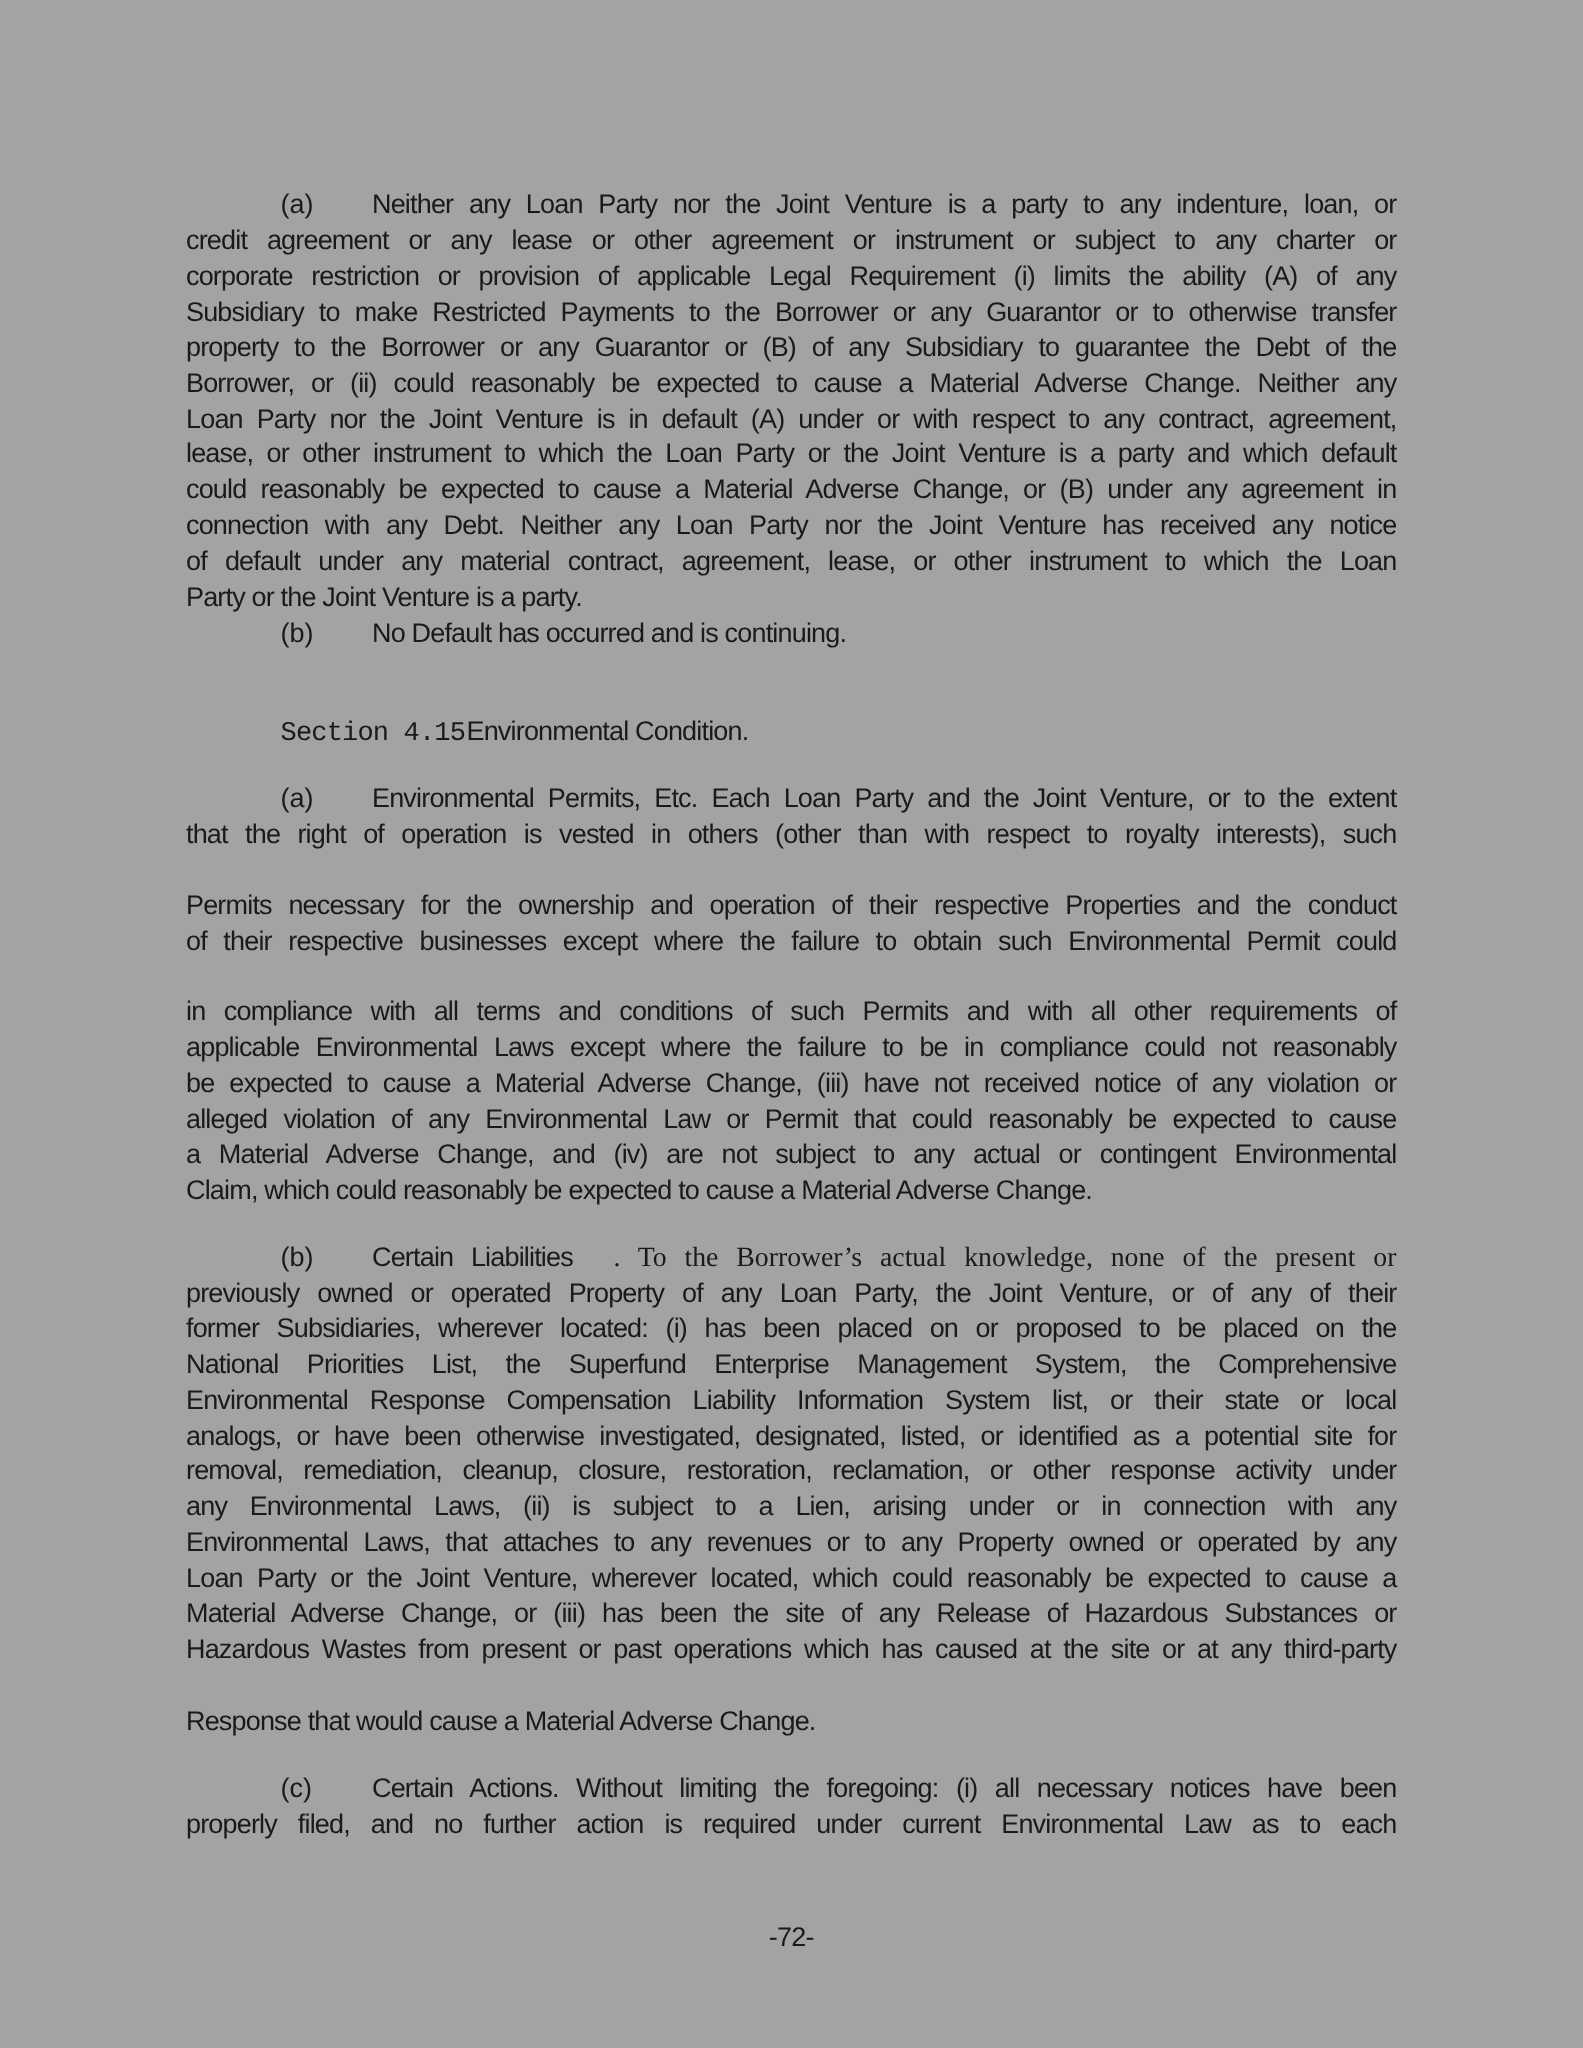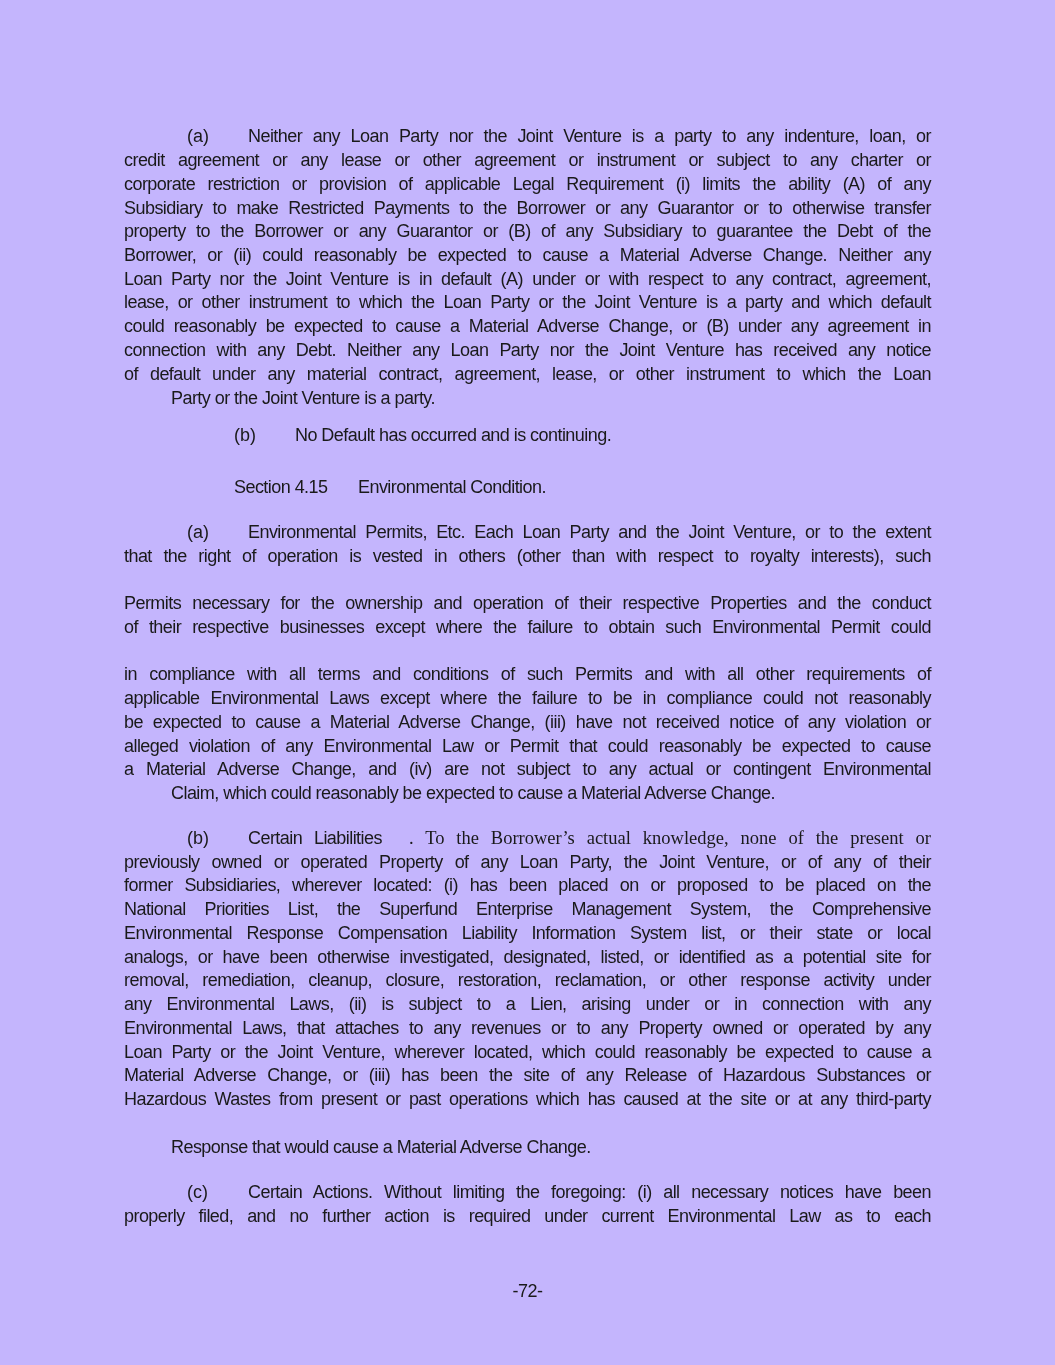--- a/index.html
+++ b/index.html
@@ -1,24 +1,24 @@
 <!DOCTYPE html>
 <html><head>
 <meta charset="utf-8">
 <style>
   html, body { margin: 0; padding: 0; background: #ffffff; }
   body { width: 1055px; height: 1365px; position: relative; overflow: hidden; }
-  .page { position: absolute; left: 0; top: 0; width: 1055px; height: 1365px; background: #c4b5fd; }
+  .page { position: absolute; left: 0; top: 0; width: 1055px; height: 1365px; background: #a3a3a3; }
   .line {
     position: absolute; left: 124px; width: 807px; height: 24px;
     font-family: "Liberation Sans", sans-serif; font-size: 18px; line-height: 24px;
     color: #1a1a1a; white-space: nowrap; letter-spacing: -0.55px;
     text-align: justify; text-align-last: justify;
   }
-  .line.last { text-align-last: left; margin-left: 47px; }
+  .line.last { text-align-last: left; }
   .line.indent { left: 187px; width: 744px; }
   .lab { display: inline-block; width: 61px; letter-spacing: 0; }
   .u { text-underline-offset: 2px; }
   .serif { font-family: "Liberation Serif", serif; font-size: 18.5px; letter-spacing: 0; margin-left: 27px; }
   .pagenum {
     position: absolute; left: 0; width: 1055px; top: 1281px; text-align: center;
     font-family: "Liberation Sans", sans-serif; font-size: 18px; color: #1a1a1a; letter-spacing: -0.5px;
   }
 </style>
 </head>
@@ -32,23 +32,23 @@
   <div class="line" style="top:196px">Subsidiary to make Restricted Payments to the Borrower or any Guarantor or to otherwise transfer</div>
   <div class="line" style="top:219px">property to the Borrower or any Guarantor or (B) of any Subsidiary to guarantee the Debt of the</div>
   <div class="line" style="top:243px">Borrower, or (ii) could reasonably be expected to cause a Material Adverse Change.  Neither any</div>
   <div class="line" style="top:267px">Loan Party nor the Joint Venture is in default (A) under or with respect to any contract, agreement,</div>
   <div class="line" style="top:290px">lease, or other instrument to which the Loan Party or the Joint Venture is a party and which default</div>
   <div class="line" style="top:314px">could reasonably be expected to cause a Material Adverse Change, or (B) under any agreement in</div>
   <div class="line" style="top:338px">connection with any Debt.  Neither any Loan Party nor the Joint Venture has received any notice</div>
   <div class="line" style="top:362px">of default under any material contract, agreement, lease, or other instrument to which the Loan</div>
   <div class="line last" style="top:386px">Party or the Joint Venture is a party.</div>
 
-  <div class="line indent last" style="top:423px"><span class="lab">(b)</span><span>No Default has occurred and is continuing.</span></div>
+  <div class="line indent last" style="top:410px"><span class="lab">(b)</span><span>No Default has occurred and is continuing.</span></div>
 
-  <div class="line indent last" style="top:475px"><span style="display:inline-block;width:124px;">Section 4.15</span><span class="u">Environmental Condition</span><span>.</span></div>
+  <div class="line indent last" style="top:475px"><span style="display:inline-block;width:124px;font-family:Liberation Mono, monospace;">Section 4.15</span><span class="u">Environmental Condition</span><span>.</span></div>
 
   <div class="line indent" style="top:520px"><span class="lab">(a)</span><span class="u">Environmental Permits, Etc</span><span>.  Each Loan Party and the Joint Venture, or to the extent</span></div>
   <div class="line" style="top:544px">that the right of operation is vested in others (other than with respect to royalty interests), such</div>
   <div class="line" style="top:591px">Permits necessary for the ownership and operation of their respective Properties and the conduct</div>
   <div class="line" style="top:615px">of their respective businesses except where the failure to obtain such Environmental Permit could</div>
   <div class="line" style="top:662px">in compliance with all terms and conditions of such Permits and with all other requirements of</div>
   <div class="line" style="top:686px">applicable Environmental Laws except where the failure to be in compliance could not reasonably</div>
   <div class="line" style="top:710px">be expected to cause a Material Adverse Change, (iii) have not received notice of any violation or</div>
   <div class="line" style="top:757px">a Material Adverse Change, and (iv) are not subject to any actual or contingent Environmental</div>
   <div class="line" style="top:734px">alleged violation of any Environmental Law or Permit that could reasonably be expected to cause</div>

